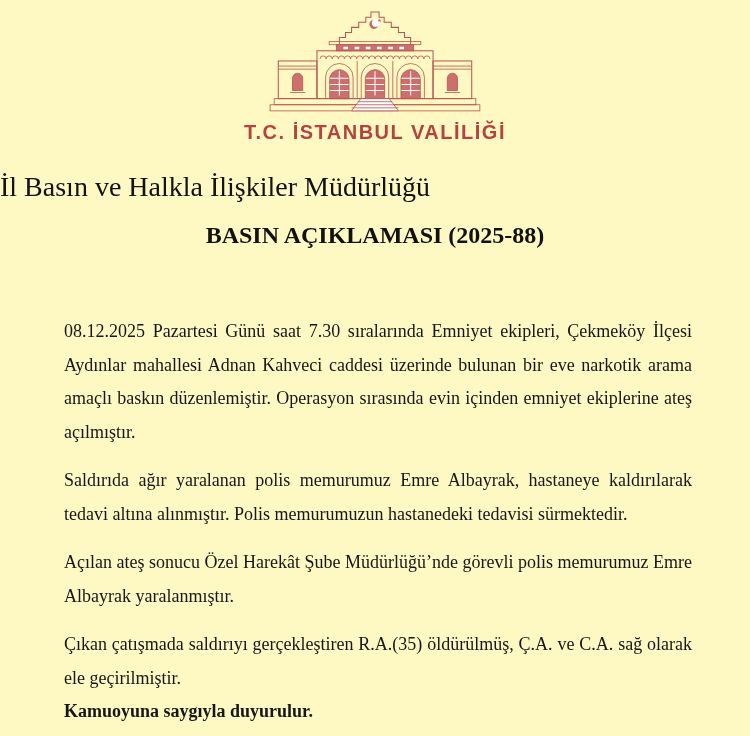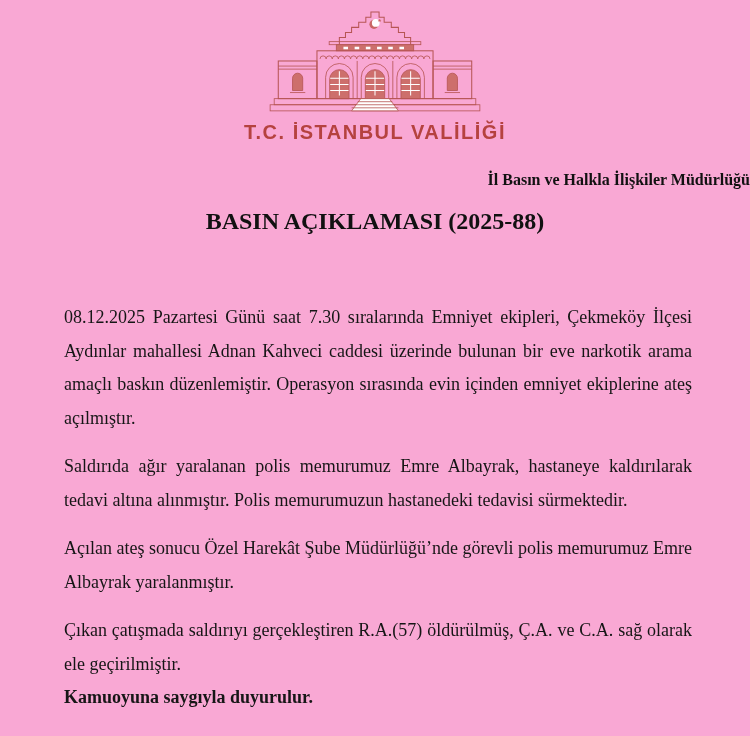--- a/index.html
+++ b/index.html
@@ -5,21 +5,21 @@
   html, body { margin: 0; padding: 0; }
   body {
     width: 750px; height: 736px;
     background: #fdfdfd;
     font-family: "Liberation Serif", serif;
     color: #1c1c1c;
     overflow: hidden;
   }
   .page {
     width: 750px; height: 736px;
-    background: #f9a8d4;
+    background: #fef9c3;
     box-sizing: border-box;
     padding-top: 6px;
   }
   
   .logo-wrap {
     display: flex;
     flex-direction: column;
     align-items: center;
   }
   .logo-svg { width: 216px; height: 112px; display: block; }
@@ -31,23 +31,23 @@
   .org-name {
     font-family: "Liberation Sans", sans-serif;
     font-weight: 700;
     font-size: 20px;
     letter-spacing: 1.5px;
     color: #b5423f;
     margin-top: 3px;
   }
   
   .dept-heading {
-    text-align: right;
-    font-weight: 700;
-    font-size: 16px;
+    text-align: left;
+    font-weight: 400;
+    font-size: 28px;
     margin: 27px 0 0 0;
     color: #111;
   }
   .press-title {
     text-align: center;
     font-weight: 700;
     font-size: 24px;
     margin: 19px 0 0 0;
     color: #111;
   }
@@ -129,17 +129,17 @@
     <div class="org-name">T.C. İSTANBUL VALİLİĞİ</div>
   </div>
 
   <h1 class="dept-heading">İl Basın ve Halkla İlişkiler Müdürlüğü</h1>
   <h2 class="press-title">BASIN AÇIKLAMASI (2025-88)</h2>
 
   <div class="body-text">
     <p class="para">08.12.2025 Pazartesi Günü saat 7.30 sıralarında Emniyet ekipleri, Çekmeköy İlçesi Aydınlar mahallesi Adnan Kahveci caddesi üzerinde bulunan bir eve narkotik arama amaçlı baskın düzenlemiştir. Operasyon sırasında evin içinden emniyet ekiplerine ateş açılmıştır.</p>
     <p class="para">Saldırıda ağır yaralanan polis memurumuz Emre Albayrak, hastaneye kaldırılarak tedavi altına alınmıştır. Polis memurumuzun hastanedeki tedavisi sürmektedir.</p>
     <p class="para">Açılan ateş sonucu Özel Harekât Şube Müdürlüğü’nde görevli polis memurumuz Emre Albayrak yaralanmıştır.</p>
-    <p class="para last">Çıkan çatışmada saldırıyı gerçekleştiren R.A.(57) öldürülmüş, Ç.A. ve C.A. sağ olarak ele geçirilmiştir.</p>
+    <p class="para last">Çıkan çatışmada saldırıyı gerçekleştiren R.A.(35) öldürülmüş, Ç.A. ve C.A. sağ olarak ele geçirilmiştir.</p>
     <p class="closing">Kamuoyuna saygıyla duyurulur.</p>
   </div>
 
 </div>
 
 </body></html>

